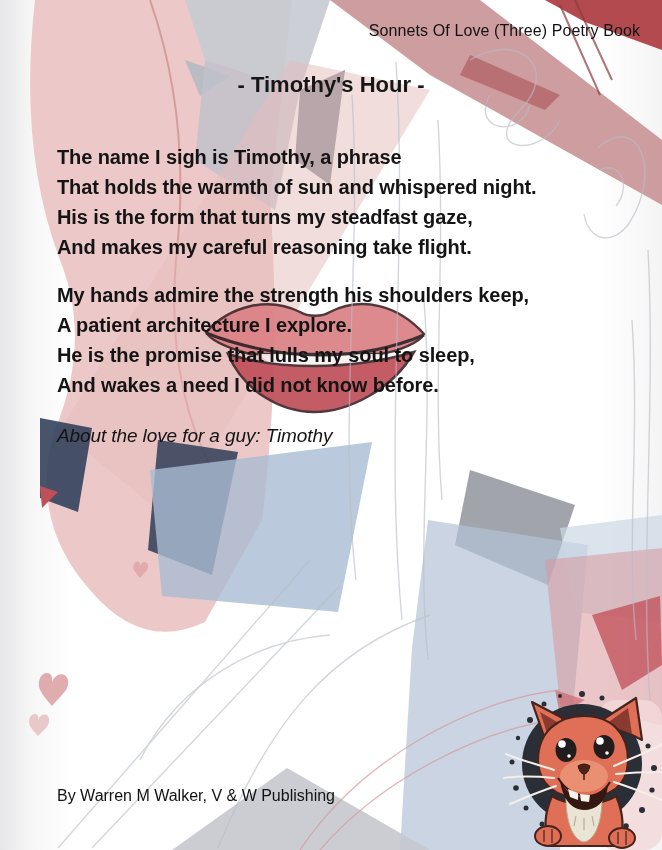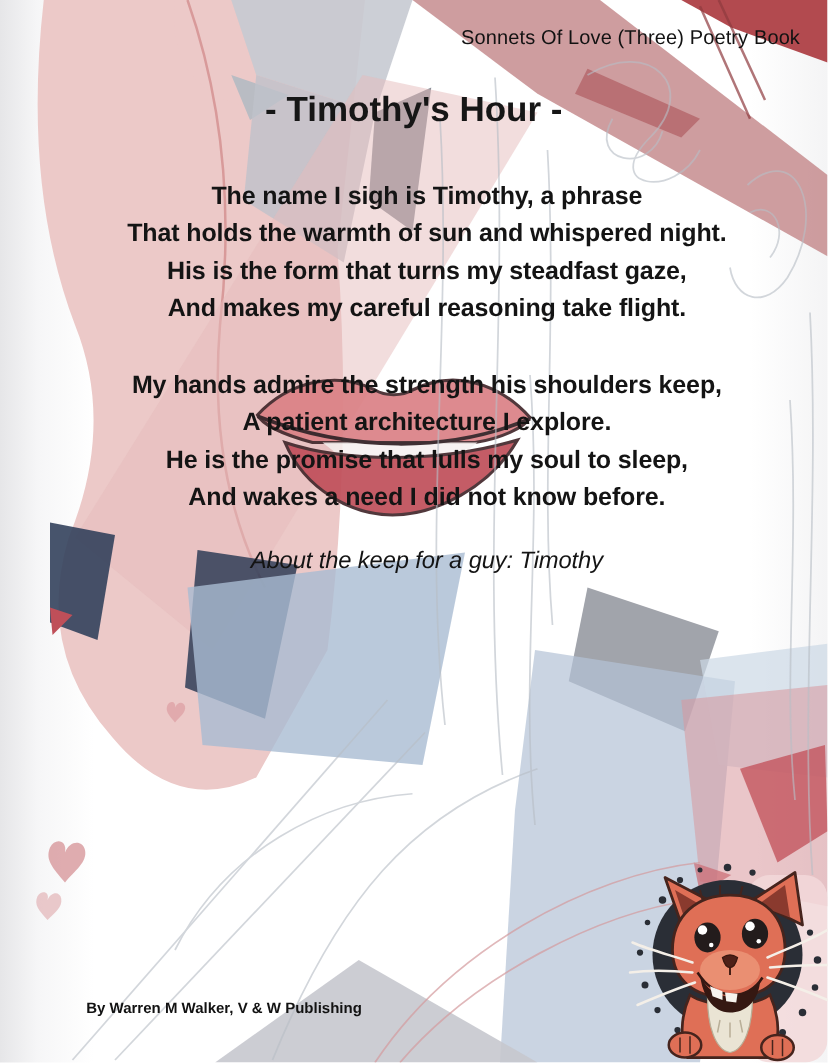--- a/index.html
+++ b/index.html
@@ -13,43 +13,43 @@
     color:#141414;
   }
   .bg-art{position:absolute;inset:0;width:662px;height:850px;}
   .series-title{
     position:absolute;top:22px;right:22px;
     font-size:16px;font-weight:400;color:#121212;letter-spacing:.1px;
   }
   .poem-title{
     position:absolute;top:72px;left:0;width:100%;
     margin:0;text-align:center;
-    font-size:28px;font-weight:700;color:#161616;
+    font-size:22px;font-weight:700;color:#161616;
   }
   .poem{
-    position:absolute;top:142px;left:57px;right:36px;text-align:center;
+    position:absolute;top:142px;left:57px;right:36px;
   }
   .poem p{
     margin:0;
     white-space:pre-line;
     font-size:20px;line-height:30px;font-weight:700;
     color:#141414;letter-spacing:-0.1px;
   }
-  .poem p + p{margin-top:31px;}
+  .poem p + p{margin-top:18px;}
   .about-note{
     margin-top:23px !important;
     font-size:19px !important;
     font-weight:400 !important;
     font-style:italic;
     line-height:26px !important;
     color:#1a1a1a;
   }
   .byline{
-    position:absolute;top:787px;left:57px;margin:12px;
-    font-size:12px;font-weight:700;color:#121212;
+    position:absolute;top:787px;left:57px;margin:0;
+    font-size:16px;font-weight:400;color:#121212;
   }
   .mascot{position:absolute;left:502px;top:686px;width:168px;height:168px;}
 </style>
 </head>
 <body>
 
 <div class="page">
 
   <svg class="bg-art" viewBox="0 0 662 850" aria-hidden="true">
 
@@ -124,21 +124,21 @@
 
   <section class="poem">
     <p>The name I sigh is Timothy, a phrase
 That holds the warmth of sun and whispered night.
 His is the form that turns my steadfast gaze,
 And makes my careful reasoning take flight.</p>
     <p>My hands admire the strength his shoulders keep,
 A patient architecture I explore.
 He is the promise that lulls my soul to sleep,
 And wakes a need I did not know before.</p>
-    <p class="about-note">About the keep for a guy: Timothy</p>
+    <p class="about-note">About the love for a guy: Timothy</p>
   </section>
 
   <p class="byline">By Warren M Walker, V &amp; W Publishing</p>
 
   <svg class="mascot" viewBox="0 0 168 168" aria-hidden="true">
 
     <g fill="#2a2e36">
       <circle cx="80" cy="8" r="3"></circle>
         <circle cx="100" cy="12" r="2.5"></circle>
         <circle cx="58" cy="10" r="2"></circle>

